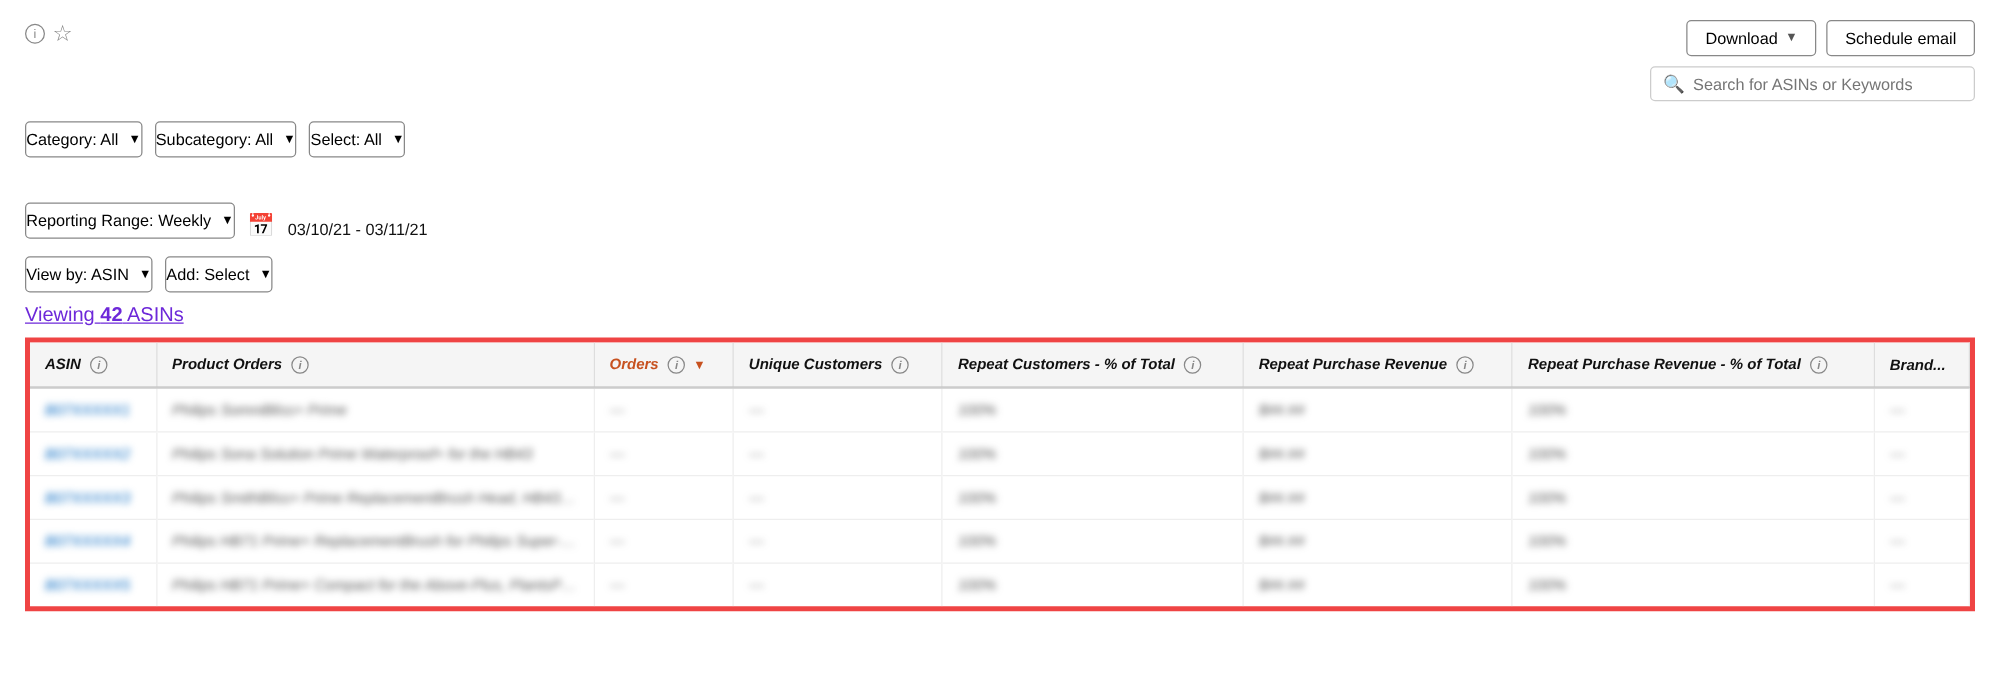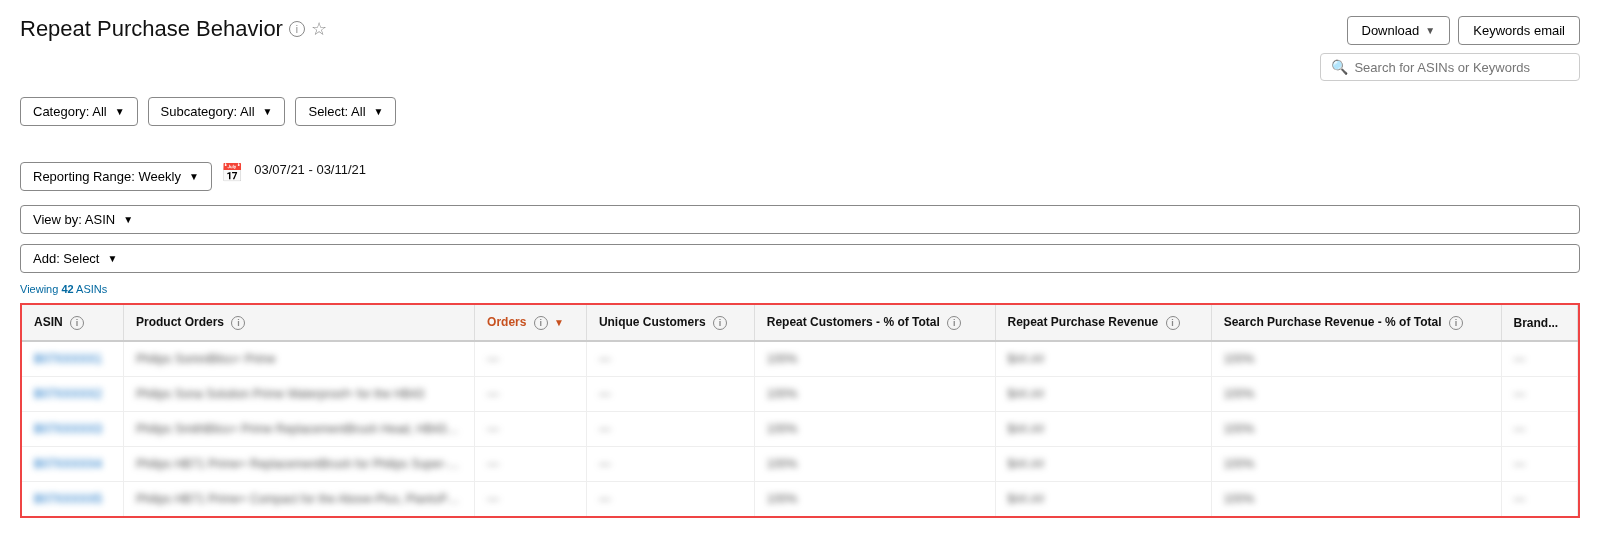--- a/index.html
+++ b/index.html
@@ -104,70 +104,71 @@
     .filter-row {
       display: flex;
       gap: 10px;
       margin-bottom: 14px;
       flex-wrap: wrap;
     }
     .filter-btn {
       display: inline-flex;
       align-items: center;
       gap: 8px;
-      padding: 6px 12px;
+      padding: 6px 0;
       border: 1px solid #888;
       border-radius: 4px;
       background: #fff;
       font-size: 13px;
       cursor: pointer;
     }
     .filter-btn .chevron {
       font-size: 10px;
     }
 
     
     .date-row {
       display: flex;
-      align-items: flex-start;
+      align-items: flex-end;
       gap: 10px;
       margin-bottom: 14px;
       margin-top: 36px;
     }
     .calendar-icon {
       font-size: 18px;
       color: #444;
     }
     .date-range {
       font-size: 13px;
       color: #111;
     }
 
     
     .view-row {
       display: flex;
       gap: 10px;
       margin-bottom: 10px;
-      flex-direction: column;
     }
 
     
     .viewing-count {
-      font-size: 11px;
+      font-size: 16px;
       margin-bottom: 8px;
-      color: #0369a1;
+      color: #6d28d9;
+      text-decoration: underline;
     }
     .viewing-count strong {
       font-weight: 600;
     }
 
     
     .table-wrapper {
       overflow-x: auto;
-      border: 2px solid #ef4444;
+      border: 4px solid #ef4444;
+      font-style: italic;
     }
     table {
       width: 100%;
       border-collapse: collapse;
       min-width: 1000px;
     }
     thead tr {
       background: #f5f5f5;
       border-bottom: 2px solid #ccc;
     }
@@ -227,34 +228,33 @@
     .blurred {
       filter: blur(3px);
       user-select: none;
     }
   </style>
 </head>
 <body>
 
 <div class="header-row">
   <div class="page-title">
-    <span>Repeat Purchase Behavior</span>
     <div class="title-icons">
       <span class="icon-circle">i</span>
       <span class="icon-star">☆</span>
     </div>
   </div>
   <div class="header-actions">
     <div class="header-buttons">
       <button class="btn">
         <span>Download</span>
         <span class="chevron">▼</span>
       </button>
       <button class="btn">
-        <span>Keywords email</span>
+        <span>Schedule email</span>
       </button>
     </div>
     <div class="search-box">
       <span class="search-icon-svg">🔍</span>
       <input type="text" placeholder="Search for ASINs or Keywords" style="">
     </div>
   </div>
 </div>
 
 <div class="filter-row">
@@ -272,21 +272,21 @@
   </button>
 </div>
 
 <div class="date-row">
   <button class="filter-btn">
     <span>Reporting Range: Weekly</span>
     <span class="chevron">▼</span>
   </button>
   <span class="calendar-icon">📅</span>
   <span class="date-range">
-    <span>03/07/21</span><span> - </span><span>03/11/21</span>
+    <span>03/10/21</span><span> - </span><span>03/11/21</span>
   </span>
 </div>
 
 <div class="view-row">
   <button class="filter-btn">
     <span>View by: ASIN</span>
     <span class="chevron">▼</span>
   </button>
   <button class="filter-btn">
     <span>Add: Select</span>
@@ -323,21 +323,21 @@
         </th>
         <th>
           <span>Repeat Customers - % of Total</span>
           <span class="info-icon">i</span>
         </th>
         <th>
           <span>Repeat Purchase Revenue</span>
           <span class="info-icon">i</span>
         </th>
         <th>
-          <span>Search Purchase Revenue - % of Total</span>
+          <span>Repeat Purchase Revenue - % of Total</span>
           <span class="info-icon">i</span>
         </th>
         <th>
           <span>Brand...</span>
         </th>
       </tr>
     </thead>
     <tbody id="table-body">
     <tr>
           <td class="asin-cell blurred">B07XXXXX1</td>

